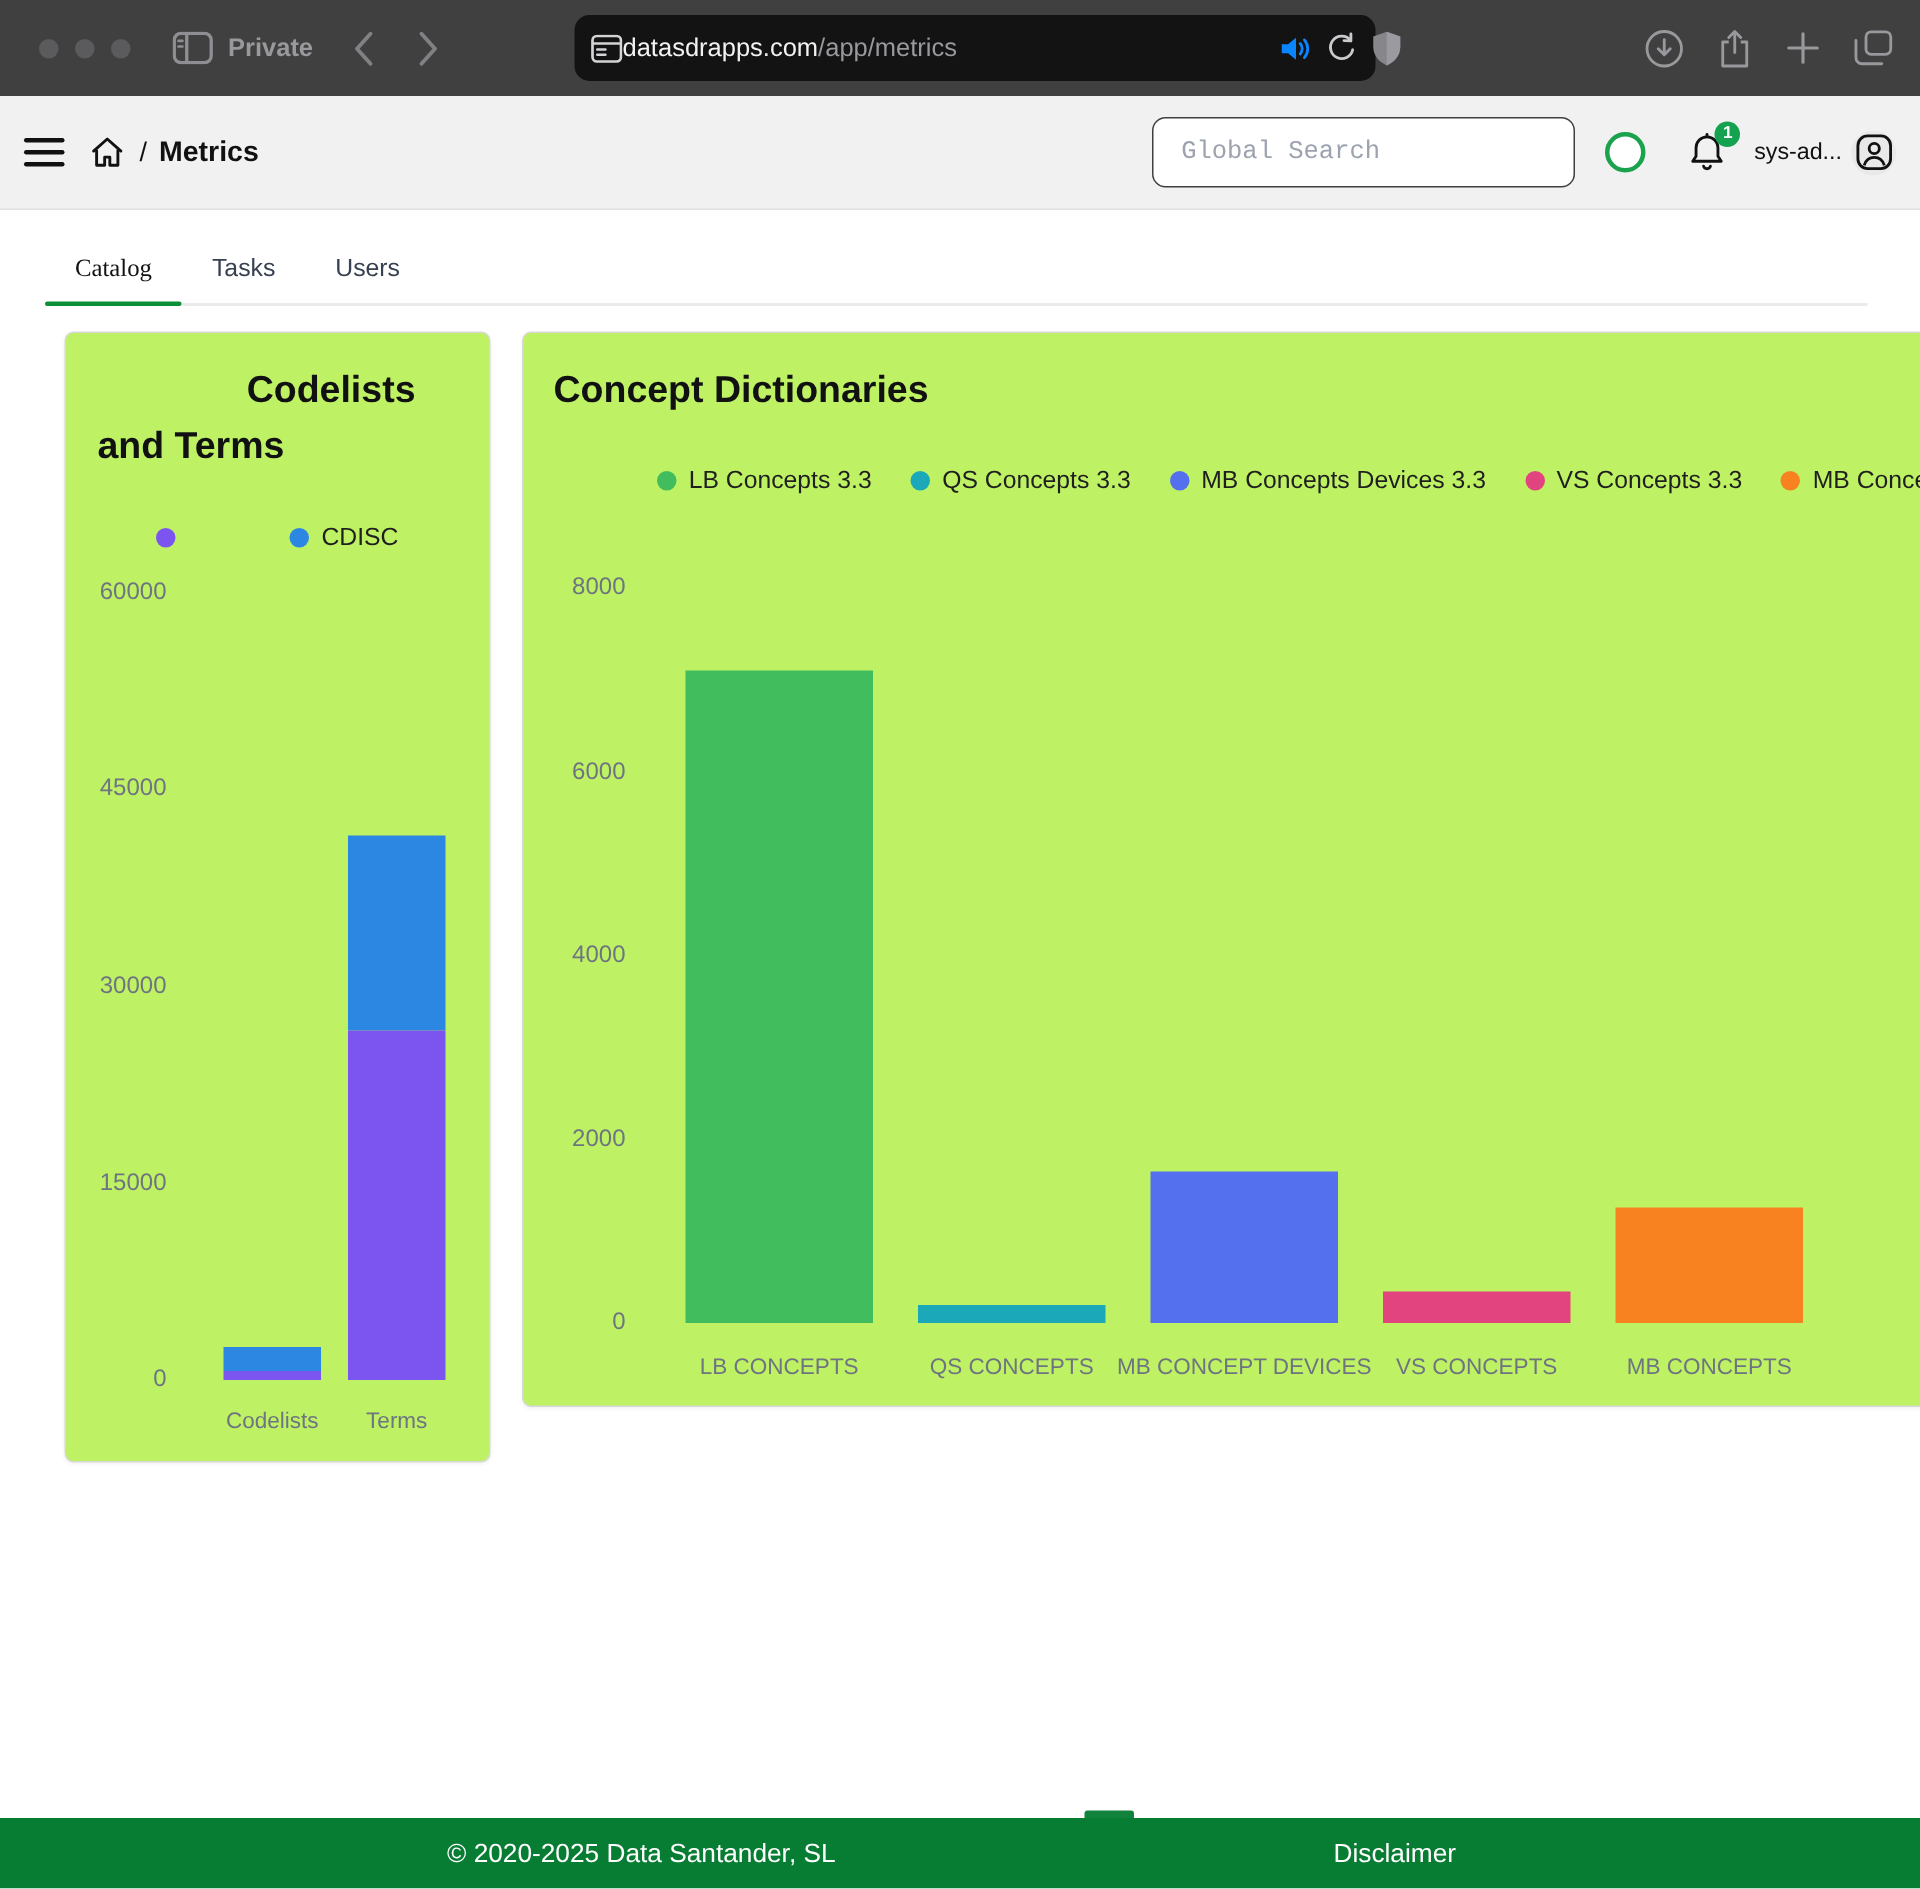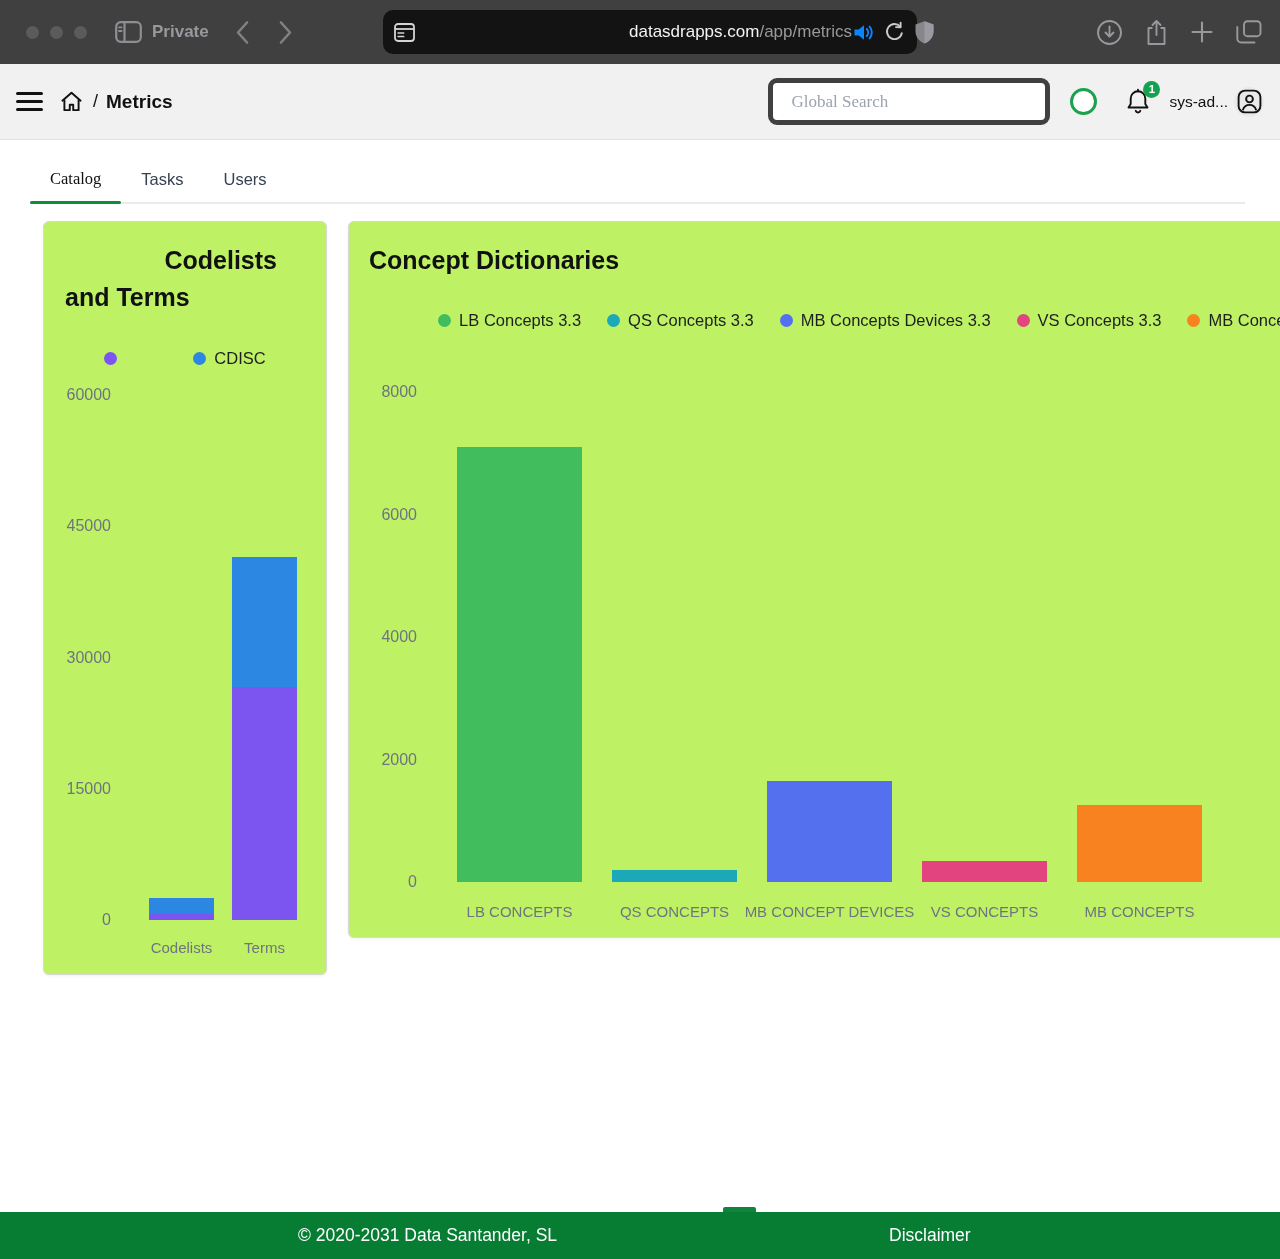--- a/index.html
+++ b/index.html
@@ -20,44 +20,44 @@
   .sidebar-toggle { margin-left:28px; }
   .private-label { margin-left:10px; color:#98989d; font-size:17px; font-weight:600; }
   .nav-chev { margin-left:26px; cursor:default; }
   .nav-chev + .nav-chev { margin-left:28px; }
 
   .url-pill {
     position:absolute; left:383px; top:10px; width:534px; height:44px;
     background:#131314; border-radius:10px; display:flex; align-items:center;
   }
   .url-pill .page-menu { margin-left:11px; }
-  .url-text { flex:1; text-align:right; font-size:17px; color:#f2f2f2; white-space:nowrap; }
+  .url-text { flex:1; text-align:left; font-size:17px; color:#f2f2f2; white-space:nowrap; }
   .url-text .path { color:#98989d; }
   .pill-right { display:flex; align-items:center; gap:10px; margin-right:12px; }
 
   .shield { position:absolute; left:914px; top:20px; }
   .chrome-right { position:absolute; right:18px; top:0; height:64px; display:flex; align-items:center; gap:22px; }
 
   
   .app-header {
     position:absolute; top:64px; left:0; width:1280px; height:76px;
     background:#f1f1f2; border-bottom:1px solid #e0e0e0;
     display:flex; align-items:center; padding:0 16px;
   }
   .hamburger { width:27px; cursor:pointer; }
   .hamburger div { height:3px; background:#111; border-radius:2px; margin:5px 0; }
   .home-icon { margin-left:17px; cursor:pointer; }
   .crumb-sep { margin-left:10px; font-size:18px; color:#111; }
   .page-title { margin-left:8px; font-size:19px; font-weight:700; }
 
   .header-right { margin-left:auto; display:flex; align-items:center; }
   .search-input {
-    width:282px; height:47px; background:#fff; border:5px solid #404040; border-radius:9px;
+    width:282px; height:47px; background:#fff; border:1px solid #404040; border-radius:9px;
     font-size:17px; color:#0f172a; padding:0 18px; outline:none;
-    font-family:Liberation Serif, serif;
+    font-family:Liberation Mono, monospace;
   }
   .search-input::placeholder { color:#9ca3af; }
   .loader-ring {
     width:27px; height:27px; border-radius:50%; border:3.5px solid var(--ring-green,#1aa24c);
     margin-left:20px; background:#fff;
   }
   .bell-wrap { position:relative; margin-left:28px; cursor:pointer; }
   .badge {
     position:absolute; top:-7px; right:-9px; min-width:17px; height:17px; border-radius:50%;
     background:var(--badge-green,#14a150); color:#fff; font-size:11.5px; font-weight:700;
@@ -375,15 +375,15 @@
           <div class="x-label">MB CONCEPT DEVICES</div>
           <div class="x-label">VS CONCEPTS</div>
           <div class="x-label">MB CONCEPTS</div>
         </div>
     </div>
   </div>
 </div>
 
 <div class="footer-notch"></div>
 <div class="footer">
-  <span class="copyright">© 2020-2031 Data Santander, SL</span>
+  <span class="copyright">© 2020-2025 Data Santander, SL</span>
   <span class="disclaimer">Disclaimer</span>
 </div>
 
 </body></html>

